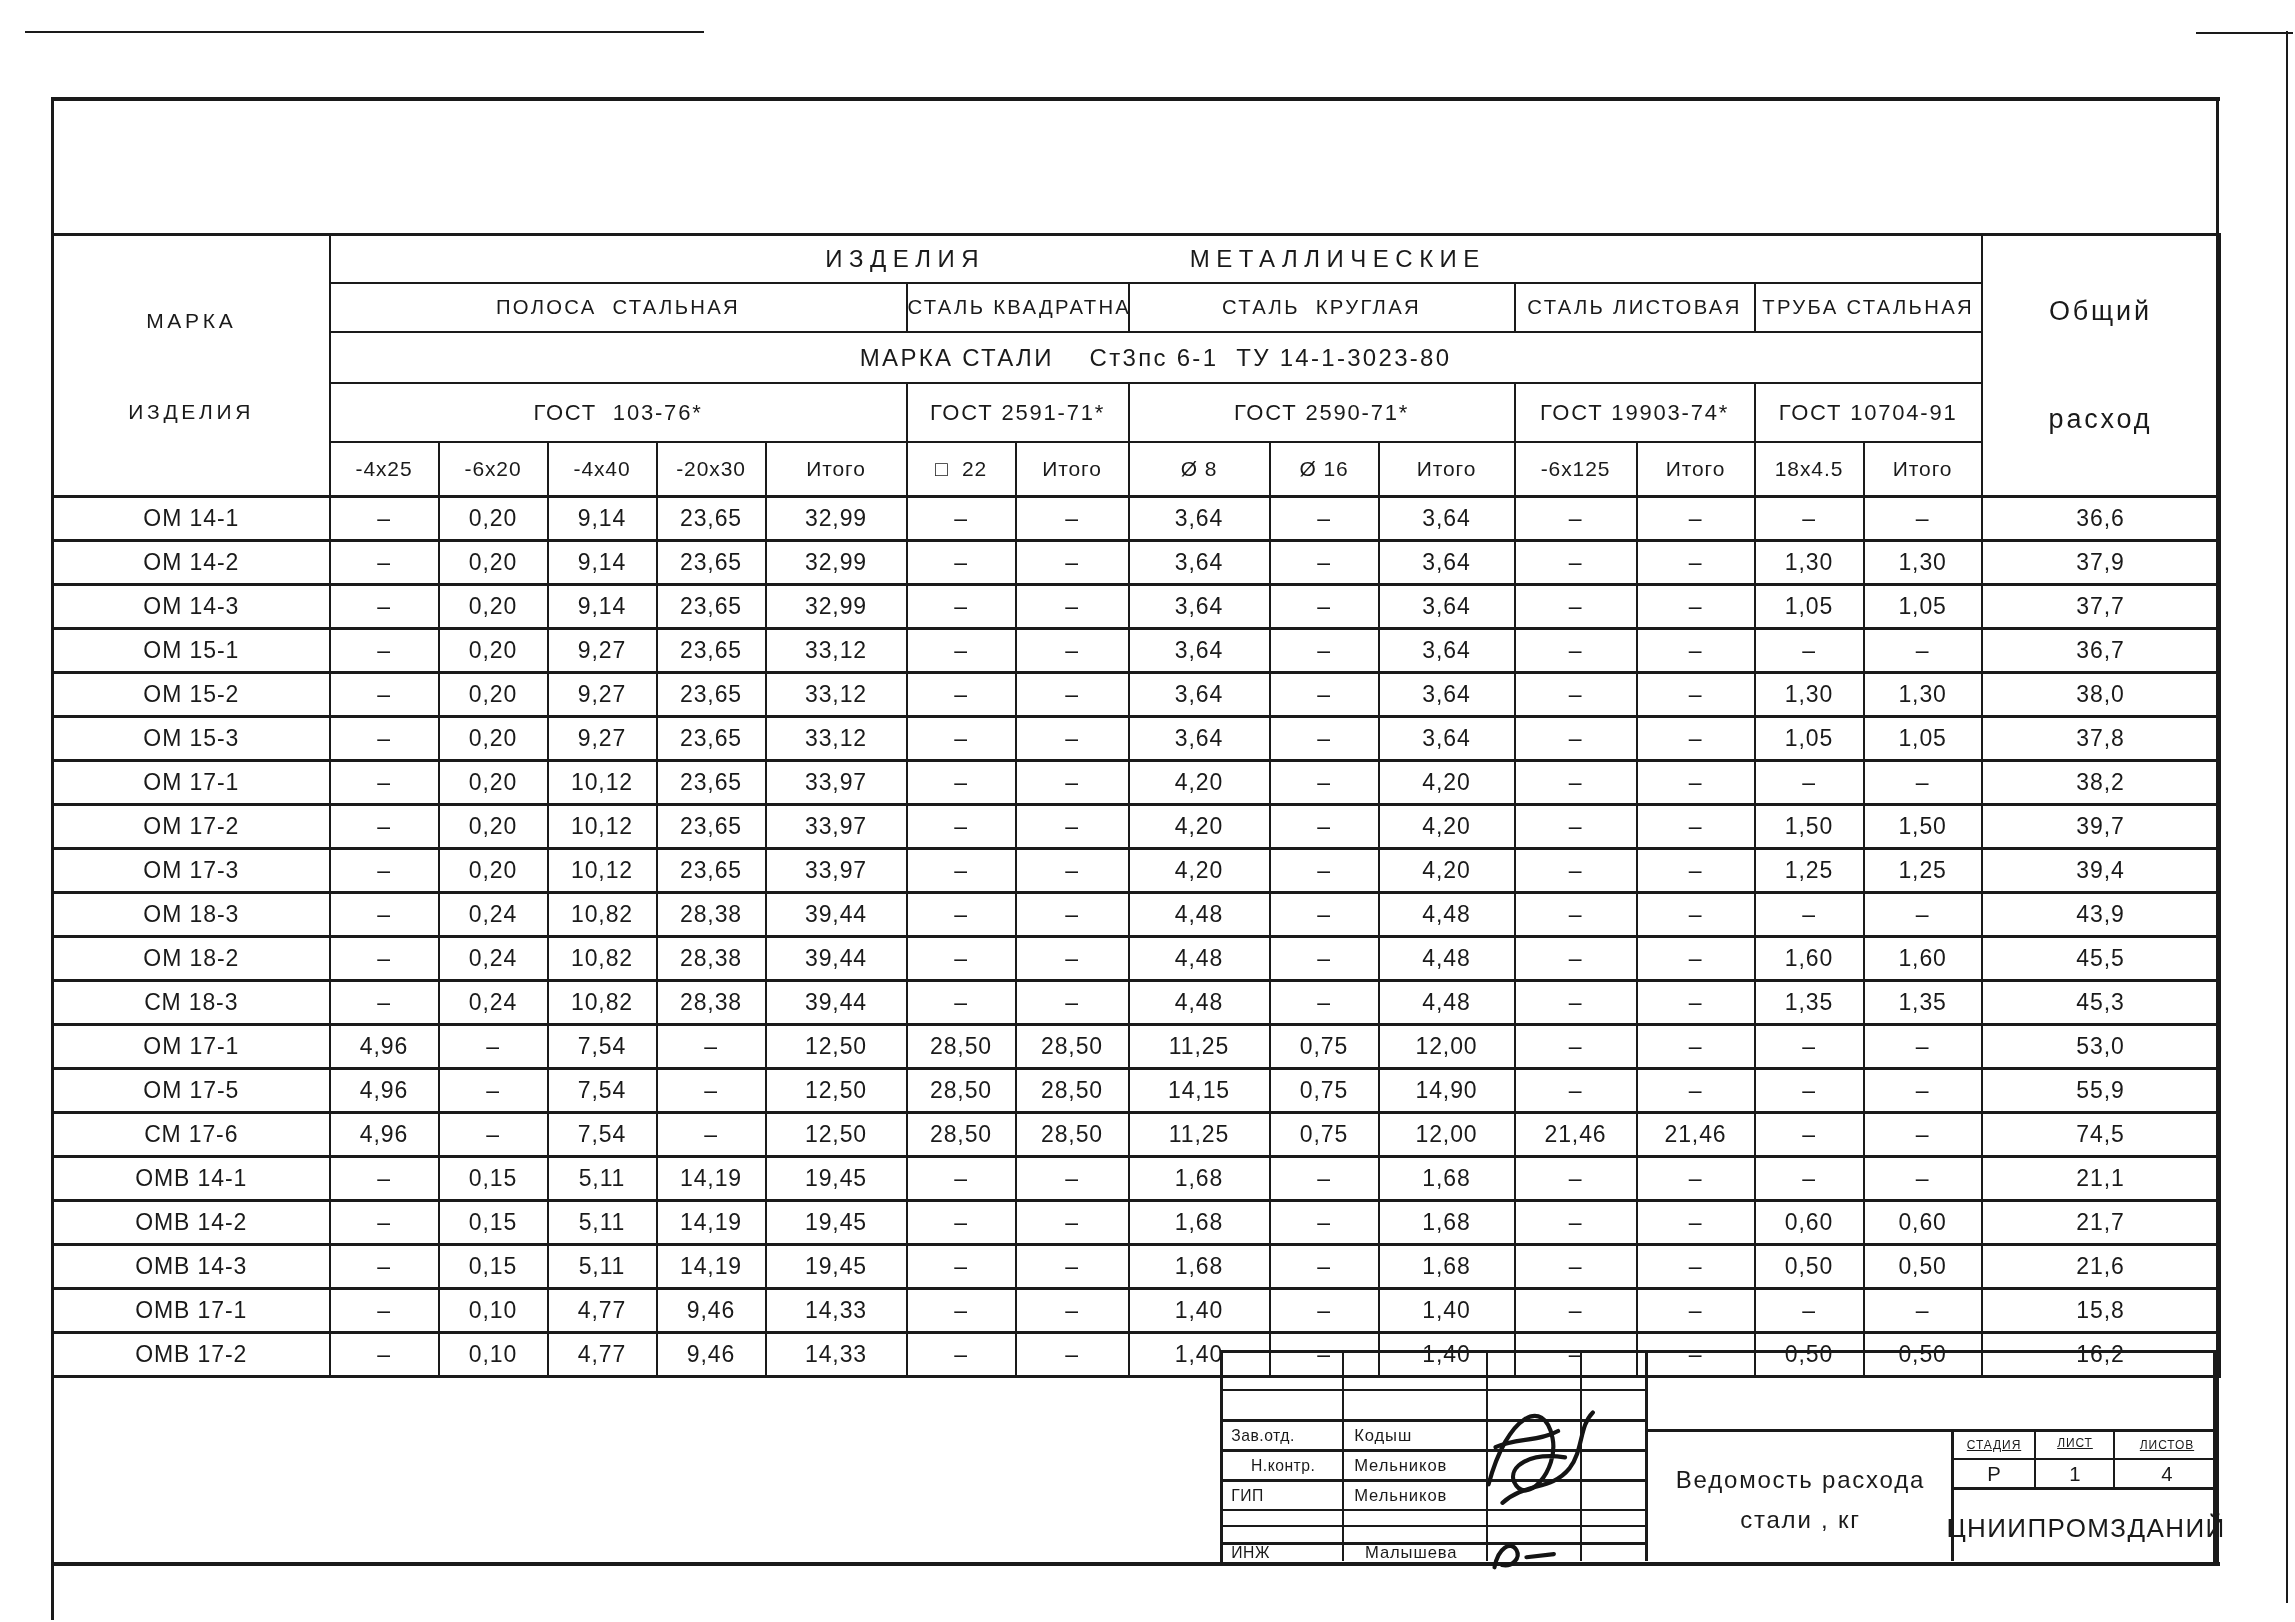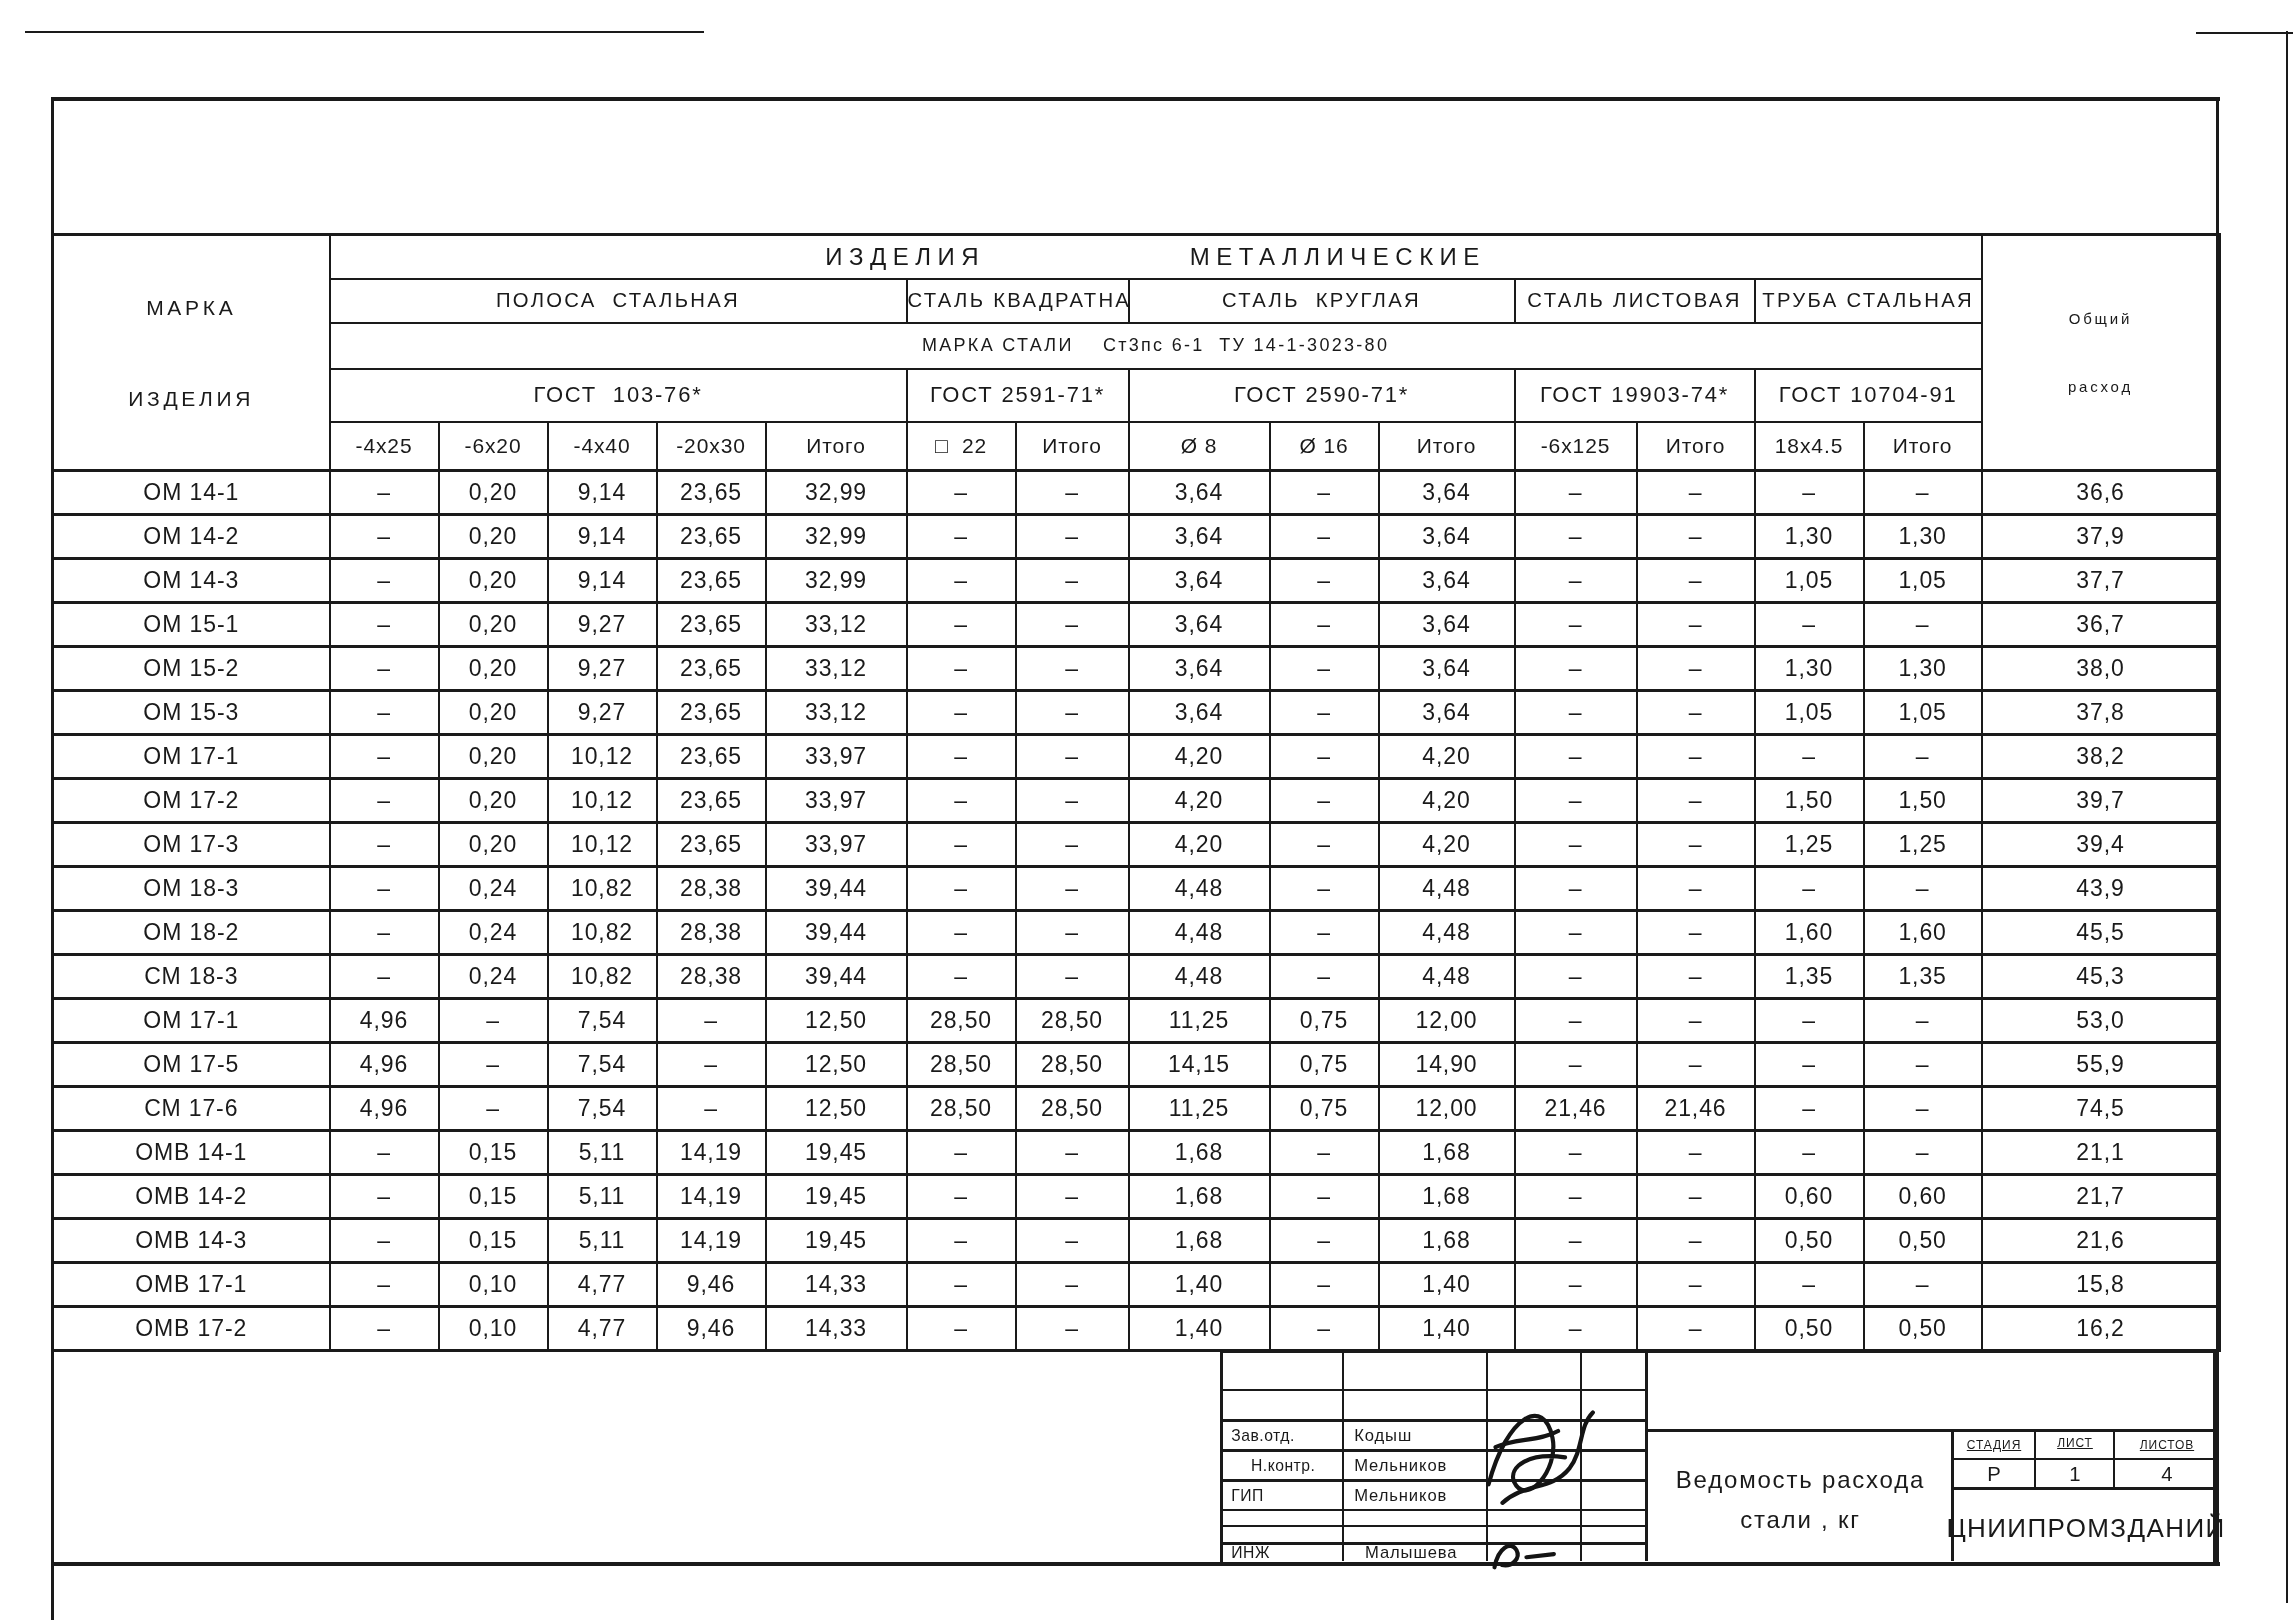--- a/index.html
+++ b/index.html
@@ -14,25 +14,25 @@
   table.main thead tr.r1{height:44px;}
   table.main thead tr.r2{height:44px;}
   table.main thead tr.r3{height:46px;}
   table.main thead tr.r4{height:53px;}
   table.main thead tr.r5{height:49px;}
   table.main tbody tr{height:44px;}
   table.main tbody td{border-top-width:3.2px;font-size:23px;letter-spacing:0.9px;}
   .corner span, .totalh span{display:block;line-height:1.0;}
   .corner{font-size:21px;letter-spacing:3.7px;}
   .corner .l2{margin-top:22px;}
-  .totalh{font-size:15px;letter-spacing:2.8px;}
+  .totalh{font-size:27px;letter-spacing:2.8px;}
   .totalh .l2{margin-top:19.4px;}
   .tophead{font-size:24px;letter-spacing:6.5px;word-spacing:55px;}
   .grp{font-size:20.3px;letter-spacing:2.3px;}
-  .grade{font-size:18px;letter-spacing:2.3px;}
+  .grade{font-size:24px;letter-spacing:2.3px;}
   .gost{font-size:22px;letter-spacing:1.8px;}
   .sz{font-size:21px;letter-spacing:0.9px;}
   td.mark{text-align:left;padding-left:67px;font-size:22px;letter-spacing:1.8px;}
   td.total{font-size:23px;}
   
   .tblock{position:absolute;left:1220px;top:1350px;width:996px;height:215px;
           border:3.2px solid #1a1a1a;box-sizing:border-box;}
   .tb-cell{position:absolute;display:flex;align-items:center;}
   .tb-label{font-size:15.7px;letter-spacing:0.5px;padding-left:8.3px;}
   .tb-name{font-size:16.6px;letter-spacing:0.9px;padding-left:9.2px;}

